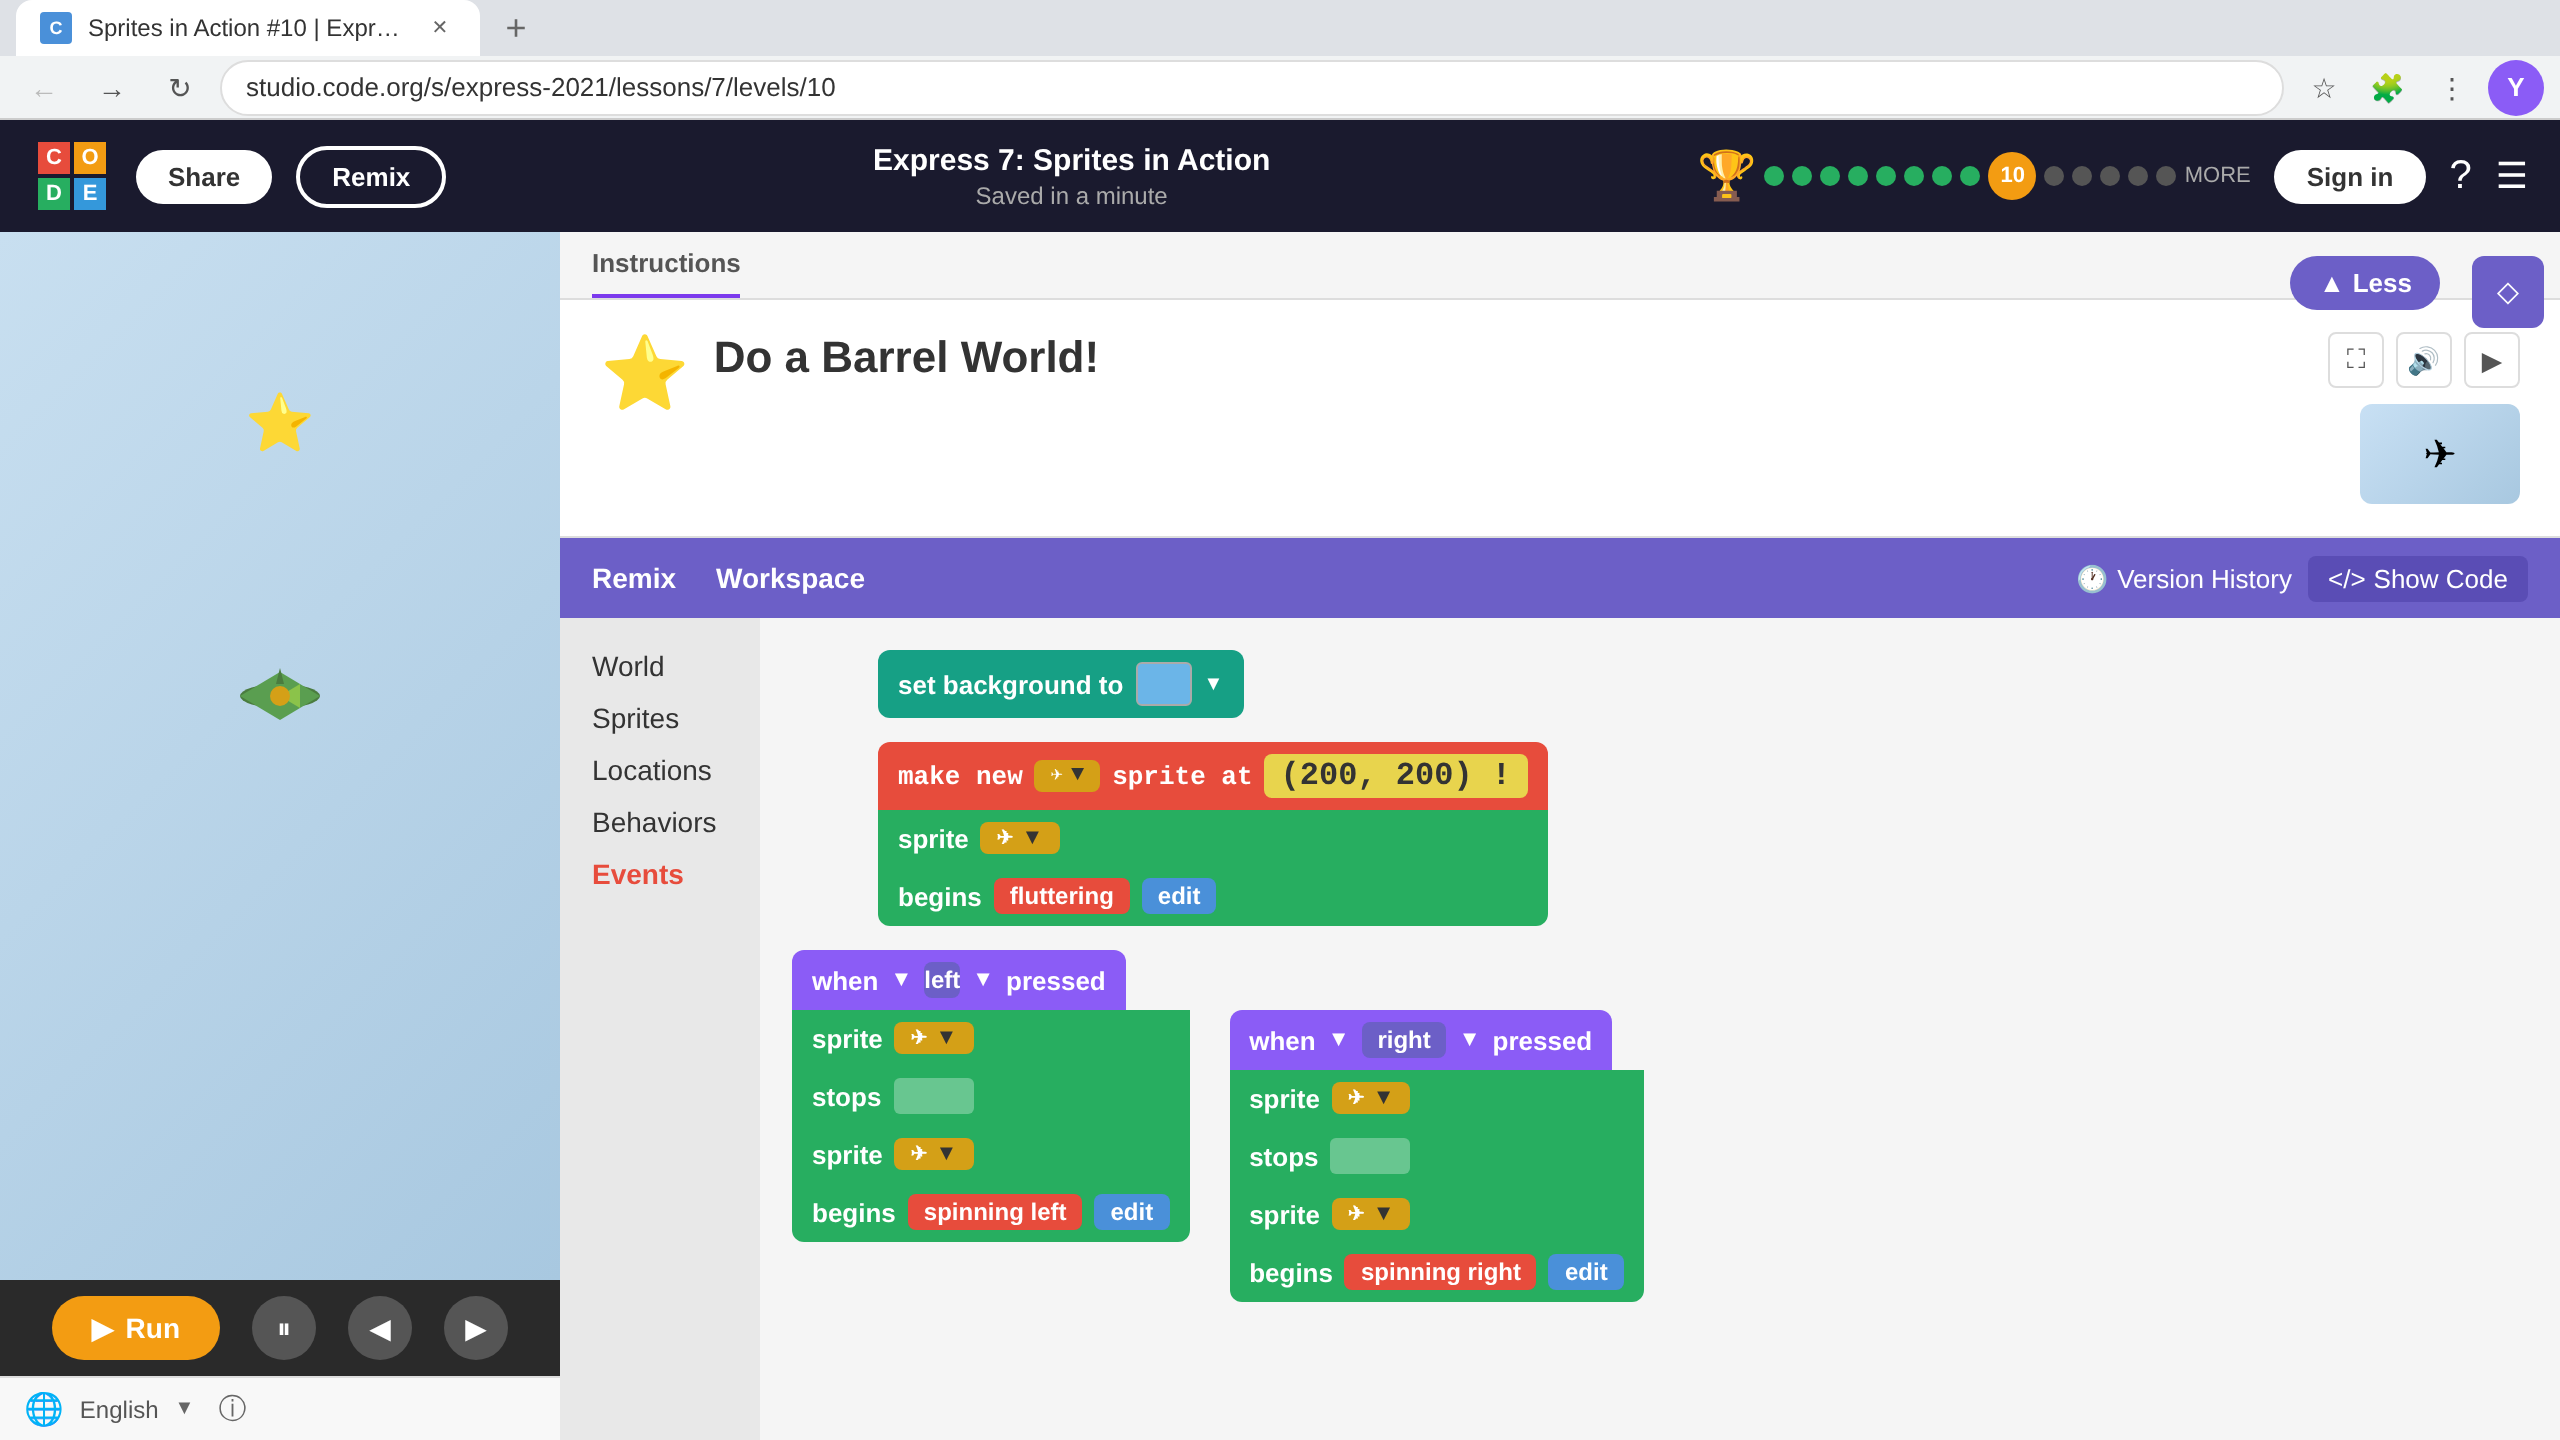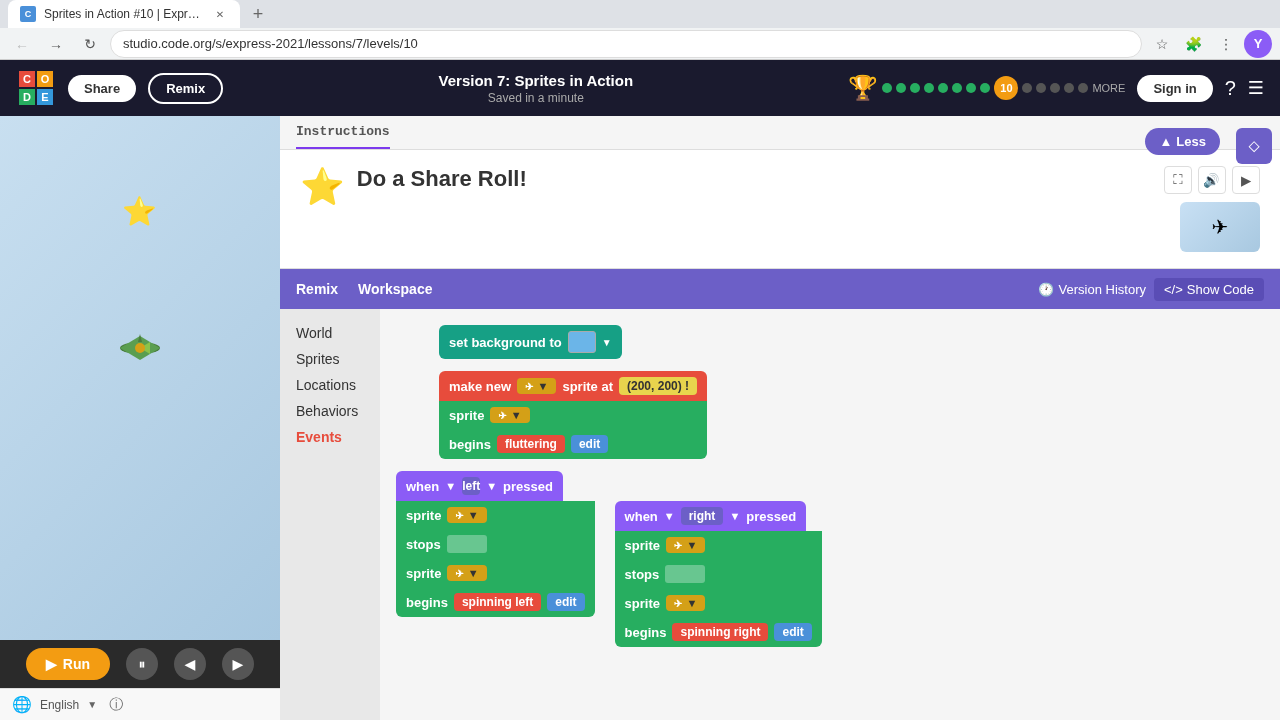--- a/index.html
+++ b/index.html
@@ -54,21 +54,21 @@
     .preview-canvas { flex: 1; background: linear-gradient(135deg, #c8dff0 0%, #a8c8e0 100%); display: flex; align-items: center; justify-content: center; position: relative; overflow: hidden; }
     .sprite-plane { position: absolute; top: 45%; left: 50%; transform: translate(-50%, -50%); font-size: 32px; }
     .star-decoration { position: absolute; top: 15%; left: 50%; transform: translateX(-50%); font-size: 28px; }
     .preview-controls { background: #2a2a2a; height: 48px; display: flex; align-items: center; justify-content: center; gap: 16px; padding: 0 12px; }
     .run-btn { background: #f39c12; color: white; border: none; border-radius: 20px; padding: 8px 20px; font-size: 14px; font-weight: bold; cursor: pointer; display: flex; align-items: center; gap: 6px; }
     .control-btn { width: 32px; height: 32px; border-radius: 50%; background: #555; border: none; color: white; cursor: pointer; display: flex; align-items: center; justify-content: center; font-size: 14px; }
     .preview-footer { background: #f8f8f8; height: 32px; display: flex; align-items: center; padding: 0 12px; gap: 8px; border-top: 1px solid #ddd; }
     .lang-selector { display: flex; align-items: center; gap: 4px; font-size: 12px; color: #555; cursor: pointer; }
     .resize-handle { position: absolute; right: 0; top: 0; bottom: 0; width: 6px; cursor: ew-resize; background: transparent; }
     .instructions-tab { background: #f5f5f5; border-bottom: 1px solid #ddd; padding: 0 16px; }
-    .tab-label { display: inline-block; padding: 8px 0; font-size: 13px; font-weight: 600; color: #555; border-bottom: 2px solid #7c3aed; cursor: pointer; font-family: Liberation Mono, monospace; }
+    .tab-label { display: inline-block; padding: 8px 0; font-size: 13px; font-weight: 600; color: #555; border-bottom: 2px solid #7c3aed; cursor: pointer; }
     .star-icon { font-size: 36px; }
     .instruction-title { font-size: 22px; font-weight: bold; color: #333; margin-bottom: 8px; }
     .instruction-text { font-size: 14px; color: #555; line-height: 1.5; }
     .instr-btn { width: 28px; height: 28px; border-radius: 4px; border: 1px solid #ddd; background: white; cursor: pointer; display: flex; align-items: center; justify-content: center; color: #555; }
     .less-btn { position: absolute; top: 148px; right: 8px; background: #6c5fc7; color: white; border: none; border-radius: 20px; padding: 6px 14px; font-size: 13px; font-weight: 600; cursor: pointer; display: flex; align-items: center; gap: 4px; }
     .expand-btn { position: absolute; top: 190px; right: 8px; width: 32px; height: 48px; background: #6c5fc7; color: white; border: none; border-radius: 6px; cursor: pointer; display: flex; align-items: center; justify-content: center; font-size: 18px; }
 
     
     .workspace-panel { flex: 1; display: flex; flex-direction: column; }
     .workspace-header { background: #6c5fc7; height: 40px; display: flex; align-items: center; justify-content: space-between; padding: 0 16px; }
@@ -118,21 +118,21 @@
     <div class="logo-grid">
       <div class="logo-cell c">C</div>
       <div class="logo-cell o">O</div>
       <div class="logo-cell d">D</div>
       <div class="logo-cell e">E</div>
     </div>
   </div>
   <button class="share-btn">Share</button>
   <button class="remix-btn">Remix</button>
   <div class="lesson-info">
-    <div class="lesson-title">Version 7: Sprites in Action</div>
+    <div class="lesson-title">Express 7: Sprites in Action</div>
     <div class="lesson-saved">Saved in a minute</div>
   </div>
   <div class="progress-bar">
     <span class="trophy">🏆</span>
     <div class="progress-dots">
       <div class="dot completed"></div>
       <div class="dot completed"></div>
       <div class="dot completed"></div>
       <div class="dot completed"></div>
       <div class="dot completed"></div>
@@ -199,21 +199,21 @@
   <div style="flex:1; display:flex; flex-direction:column;">
 
     <div style="background:white; border-bottom:1px solid #ddd; position:relative;">
       <div class="instructions-tab">
         <span class="tab-label">Instructions</span>
       </div>
       <div style="display:flex; padding:16px 20px; gap:12px; position:relative;">
         <div style="display:flex; align-items:flex-start; gap:12px; flex:1;">
           <span class="star-icon">⭐</span>
           <div>
-            <div class="instruction-title">Do a Share Roll!</div>
+            <div class="instruction-title">Do a Barrel World!</div>
           </div>
         </div>
 
         <div style="display:flex; flex-direction:column; gap:8px; align-items:flex-end;">
           <div style="display:flex; gap:6px; align-items:center;">
             <button class="instr-btn">⛶</button>
             <button class="instr-btn">🔊</button>
             <button class="instr-btn">▶</button>
           </div>
           <div style="width:80px; height:50px; background:#ddeeff; border-radius:6px; overflow:hidden;">
@@ -266,28 +266,28 @@
             <div class="block block-teal" style="background:#16a085; border-radius:6px; padding:6px 10px; display:inline-flex; align-items:center; gap:6px;">
               <span>set background to</span>
               <div style="width:28px;height:22px;background:#6bb5e8;border-radius:3px;border:1px solid #aaa;"></div>
               <span style="font-size:10px;">▼</span>
             </div>
           </div>
 
           <div class="block-group">
             <div style="display:inline-flex; flex-direction:column;">
 
-              <div style="background:#e74c3c; border-radius:6px 6px 0 0; padding:6px 10px; display:inline-flex; align-items:center; gap:6px; color:white; font-size:13px; font-weight:600;">
+              <div style="background:#e74c3c; border-radius:6px 6px 0 0; padding:6px 10px; display:inline-flex; align-items:center; gap:6px; color:white; font-size:13px; font-weight:600;font-family:Liberation Mono, monospace;">
                 <span>make new</span>
                 <div style="background:#d4a017; border-radius:4px; padding:2px 8px; display:inline-flex; align-items:center; gap:4px;">
                   <span style="font-size:10px;">✈</span>
                   <span style="font-size:11px;color:#333;">▼</span>
                 </div>
                 <span>sprite at</span>
-                <div style="background:#e8d44d; border-radius:4px; padding:2px 8px; font-size:12px; color:#333;">(200, 200) !</div>
+                <div style="background:#e8d44d; border-radius:4px; padding:2px 8px; font-size:16px; color:#333;">(200, 200) !</div>
               </div>
 
               <div style="background:#27ae60; border-radius:0; padding:6px 10px; display:inline-flex; align-items:center; gap:6px; color:white; font-size:13px; font-weight:600;">
                 <span>sprite</span>
                 <div style="background:#d4a017; border-radius:4px; padding:2px 8px; display:inline-flex; align-items:center; gap:4px;">
                   <span style="font-size:10px;">✈</span>
                   <span style="font-size:11px;color:#333;">▼</span>
                 </div>
               </div>
 

